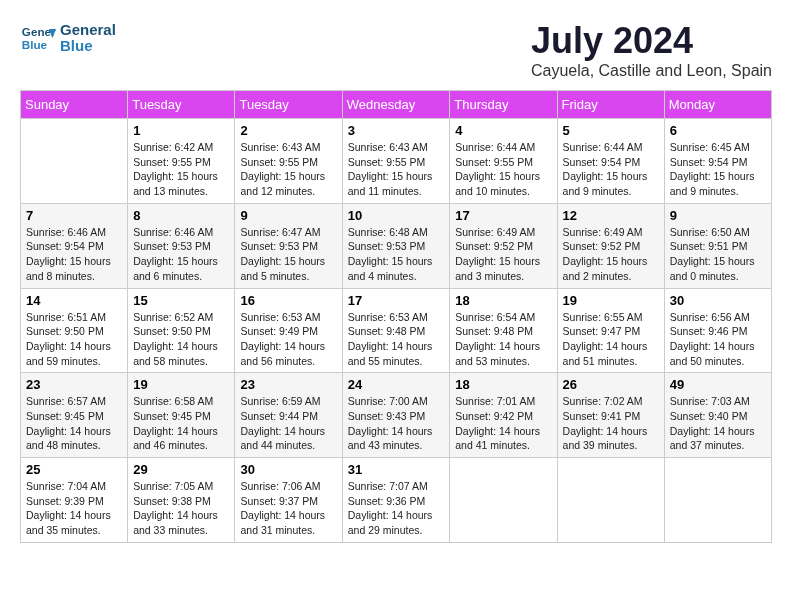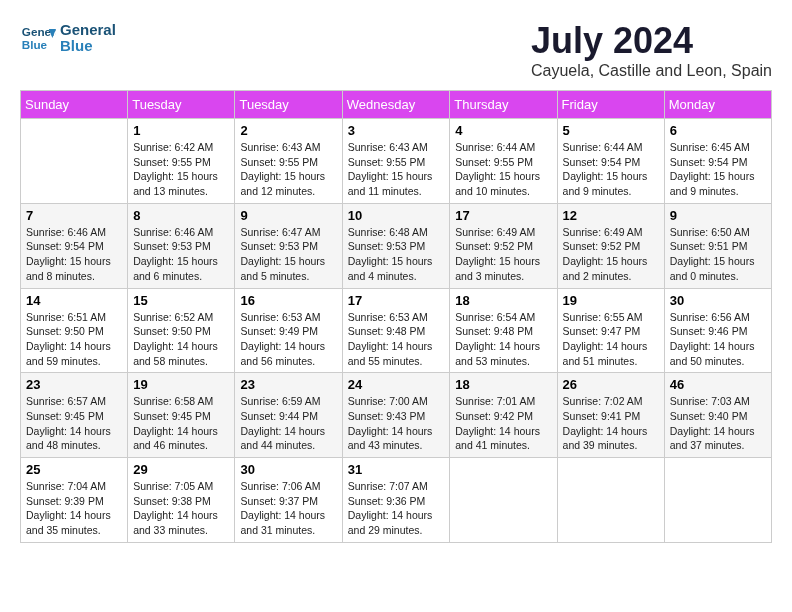--- a/index.html
+++ b/index.html
@@ -219,21 +219,21 @@
         </td>
         <td>
           <span class="day-number">18</span>
           <div class="cell-text">Sunrise: 7:01 AM<br>Sunset: 9:42 PM<br>Daylight: 14 hours<br>and 41 minutes.</div>
         </td>
         <td>
           <span class="day-number">26</span>
           <div class="cell-text">Sunrise: 7:02 AM<br>Sunset: 9:41 PM<br>Daylight: 14 hours<br>and 39 minutes.</div>
         </td>
         <td>
-          <span class="day-number">46</span>
+          <span class="day-number">49</span>
           <div class="cell-text">Sunrise: 7:03 AM<br>Sunset: 9:40 PM<br>Daylight: 14 hours<br>and 37 minutes.</div>
         </td>
       </tr>
       <tr class="row-normal">
         <td>
           <span class="day-number">25</span>
           <div class="cell-text">Sunrise: 7:04 AM<br>Sunset: 9:39 PM<br>Daylight: 14 hours<br>and 35 minutes.</div>
         </td>
         <td>
           <span class="day-number">29</span>

